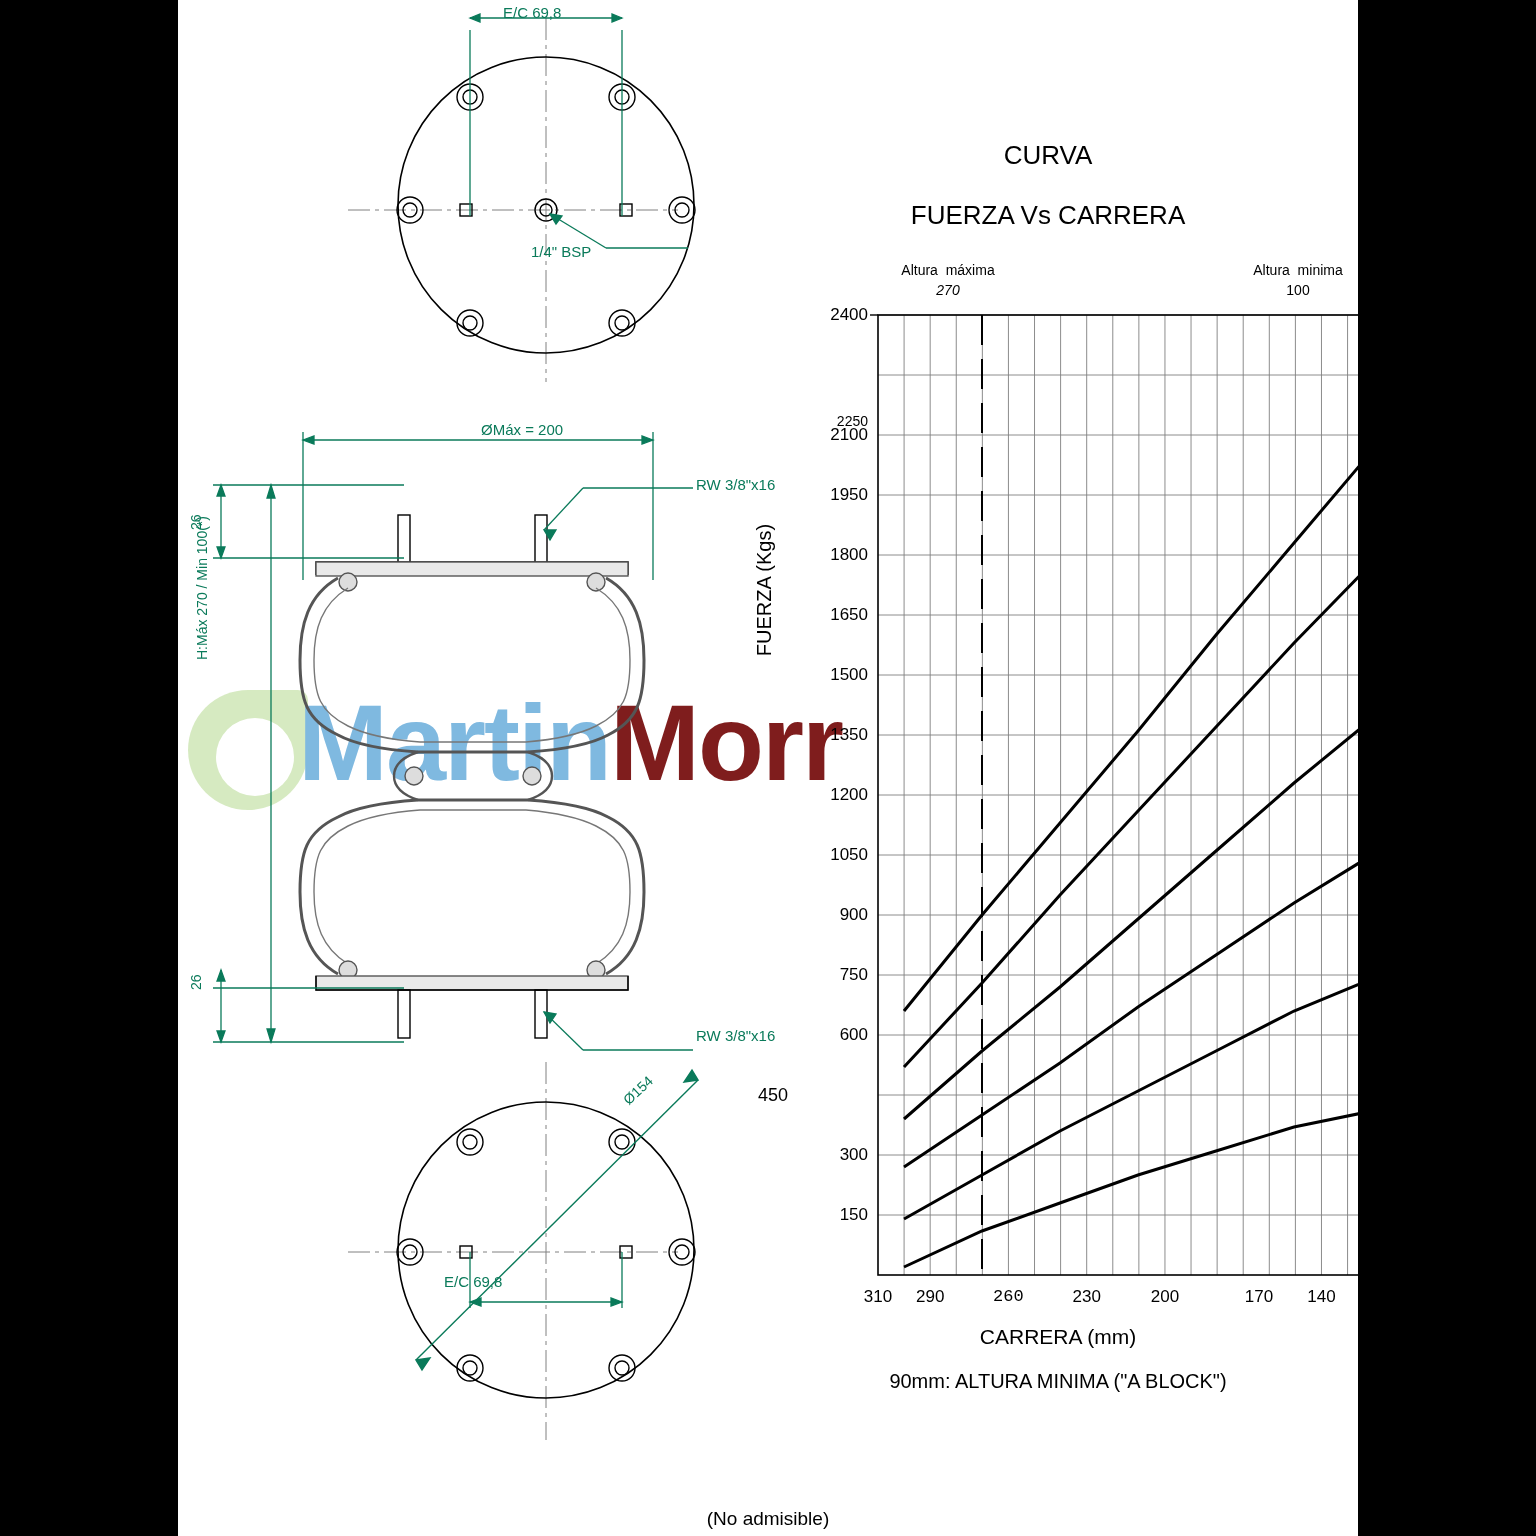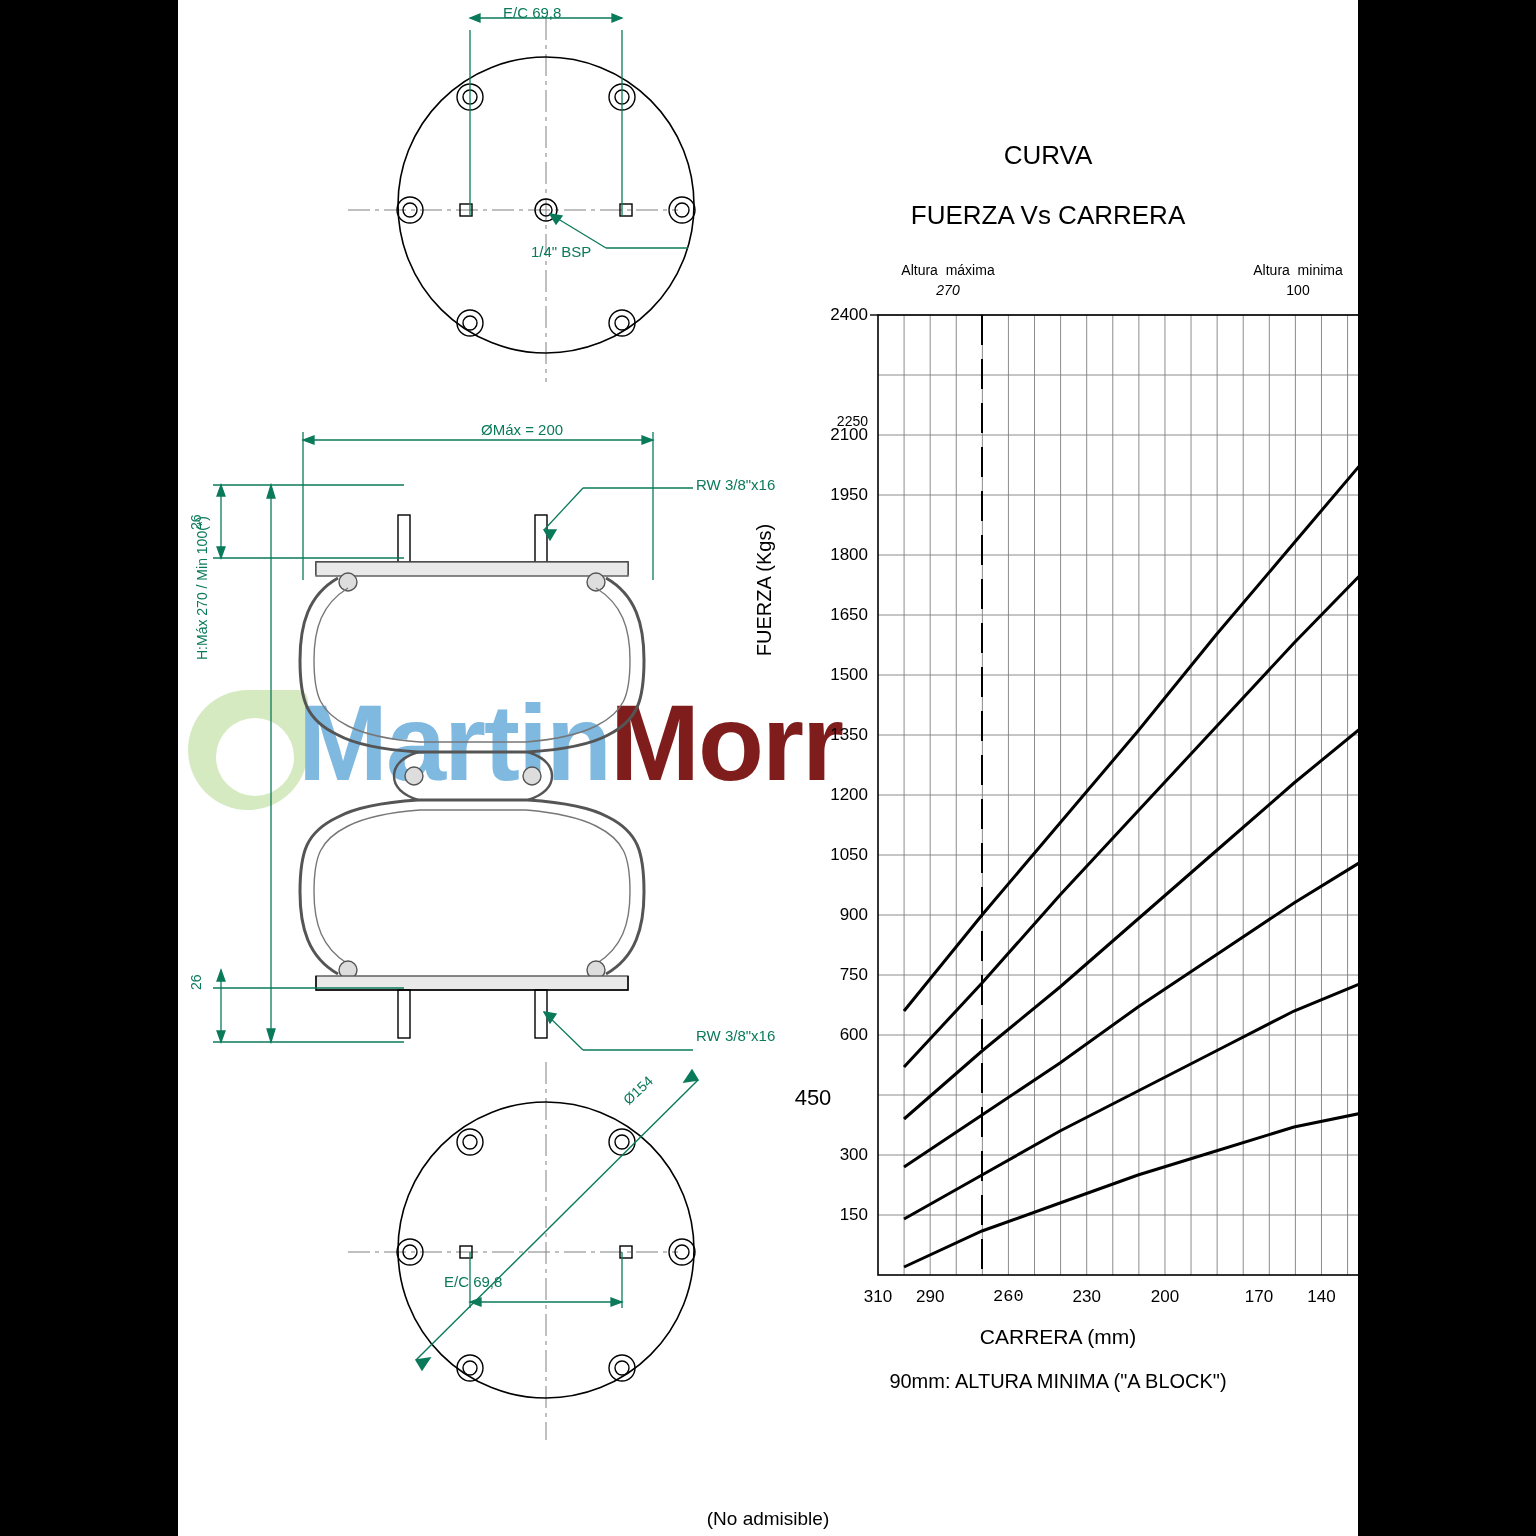--- a/index.html
+++ b/index.html
@@ -281,21 +281,21 @@
       </g>
 
       <g stroke="#000" stroke-width="1.4">
         <line x1="132" y1="25" x2="140" y2="25"></line>
       </g>
     </svg>
 
     <div id="ylabels">
         <div class="abs txt" style="left: 580px; top: 1205px; width: 110px; text-align: right; font-size: 17px;">150</div>
         <div class="abs txt" style="left: 580px; top: 1145px; width: 110px; text-align: right; font-size: 17px;">300</div>
-        <div class="abs txt" style="left: 580px; top: 1085px; width: 110px; text-align: center; font-size: 22px;">450</div>
+        <div class="abs txt" style="left: 580px; top: 1085px; width: 110px; text-align: left; font-size: 18px;">450</div>
         <div class="abs txt" style="left: 580px; top: 1025px; width: 110px; text-align: right; font-size: 17px;">600</div>
         <div class="abs txt" style="left: 580px; top: 965px; width: 110px; text-align: right; font-size: 17px;">750</div>
         <div class="abs txt" style="left: 580px; top: 905px; width: 110px; text-align: right; font-size: 17px;">900</div>
         <div class="abs txt" style="left: 580px; top: 845px; width: 110px; text-align: right; font-size: 17px;">1050</div>
         <div class="abs txt" style="left: 580px; top: 785px; width: 110px; text-align: right; font-size: 17px;">1200</div>
         <div class="abs txt" style="left: 580px; top: 725px; width: 110px; text-align: right; font-size: 17px;">1350</div>
         <div class="abs txt" style="left: 580px; top: 665px; width: 110px; text-align: right; font-size: 17px;">1500</div>
         <div class="abs txt" style="left: 580px; top: 605px; width: 110px; text-align: right; font-size: 17px;">1650</div>
         <div class="abs txt" style="left: 580px; top: 545px; width: 110px; text-align: right; font-size: 17px;">1800</div>
         <div class="abs txt" style="left: 580px; top: 485px; width: 110px; text-align: right; font-size: 17px;">1950</div>

